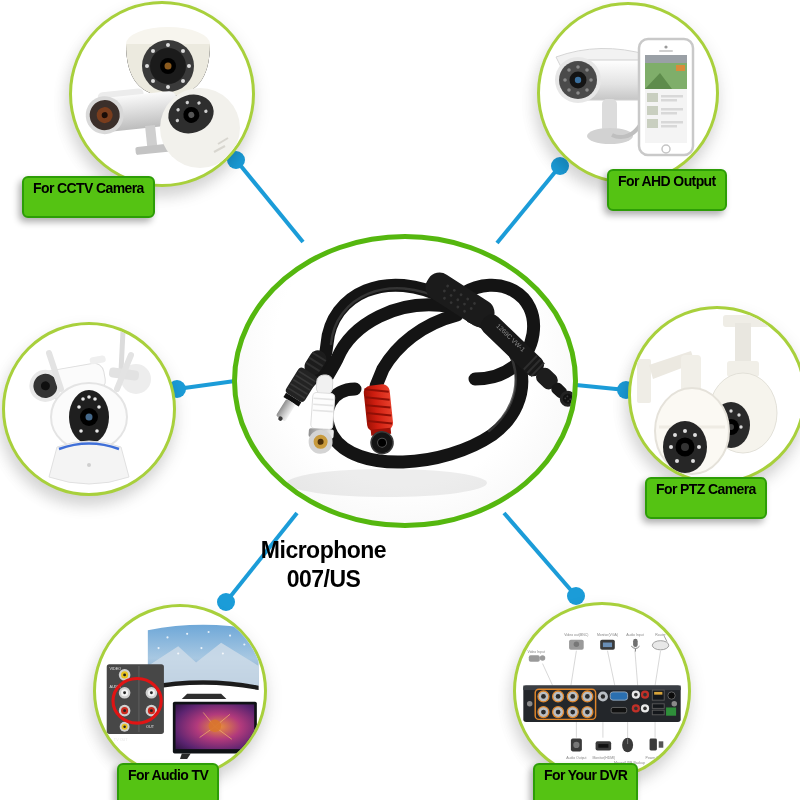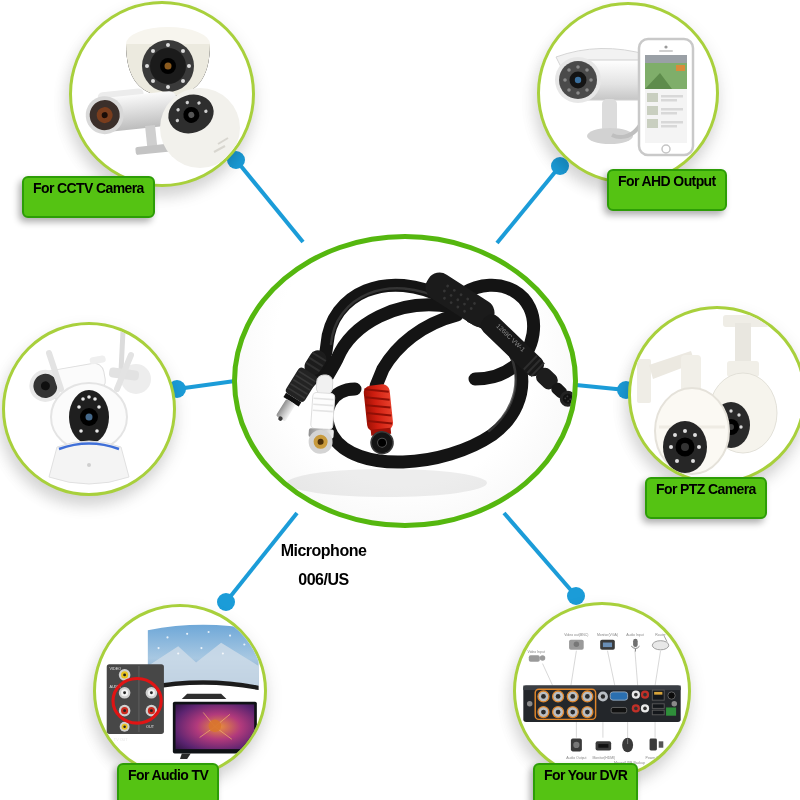--- a/index.html
+++ b/index.html
@@ -37,21 +37,21 @@
   
   .product-ring{
     position:absolute;left:232px;top:234px;width:336px;height:284px;
     border:5px solid var(--center-green);border-radius:50%;
     background:radial-gradient(ellipse at 50% 40%, #ffffff 55%, #f1f1f1 100%);
     overflow:hidden;z-index:2;
   }
   .product-ring svg{width:100%;height:100%;}
   .caption{
     position:absolute;left:0;top:536px;width:647px;text-align:center;z-index:3;
-    color:#000;font-weight:700;font-size:16px;line-height:29px;letter-spacing:-0.5px;
+    color:#000;font-weight:700;font-size:23px;line-height:29px;letter-spacing:-0.5px;
   }
   .tinylabel{font-size:3.8px;fill:#8a8a8a;}
   .tinylabel2{font-size:4.2px;fill:#e6e6e6;}
 </style>
 </head>
 <body>
 
 <div class="stage">
 
   <svg id="connectors" width="800" height="800">
@@ -579,21 +579,21 @@
         </g>
         <rect x="44" y="-10" width="6" height="20" fill="#9e1208"></rect>
         <circle cx="58" cy="0" r="11" fill="#141414" stroke="#3a3a3a" stroke-width="1.5"></circle>
         <circle cx="58" cy="0" r="4.5" fill="#000" stroke="#4f4f4f"></circle>
       </g>
     </svg>
   </div>
 
   <div class="caption">
     <div>Microphone</div>
-    <div>006/US</div>
+    <div>007/US</div>
   </div>
 
   <div class="label-badge" style="left:22px;top:176px;">For CCTV Camera</div>
   <div class="label-badge" style="left:607px;top:169px;">For AHD Output</div>
   <div class="label-badge" style="left:645px;top:477px;">For PTZ Camera</div>
   <div class="label-badge" style="left:117px;top:763px;">For Audio TV</div>
   <div class="label-badge" style="left:533px;top:763px;">For Your DVR</div>
 
 </div>
 

